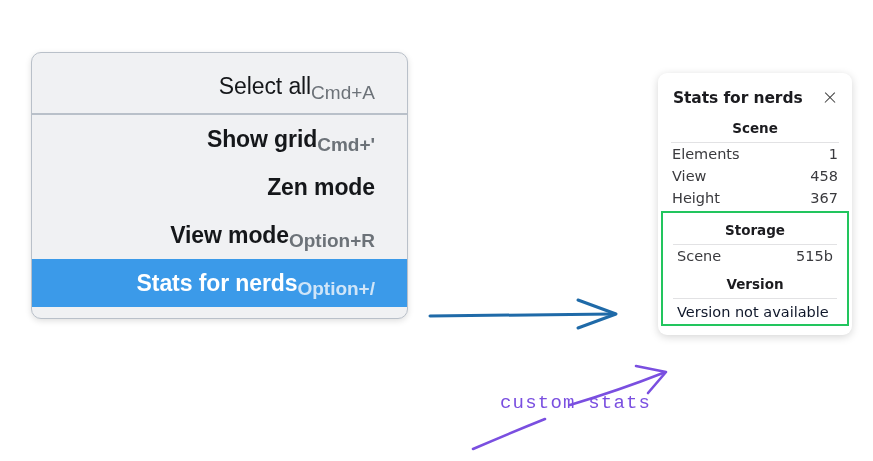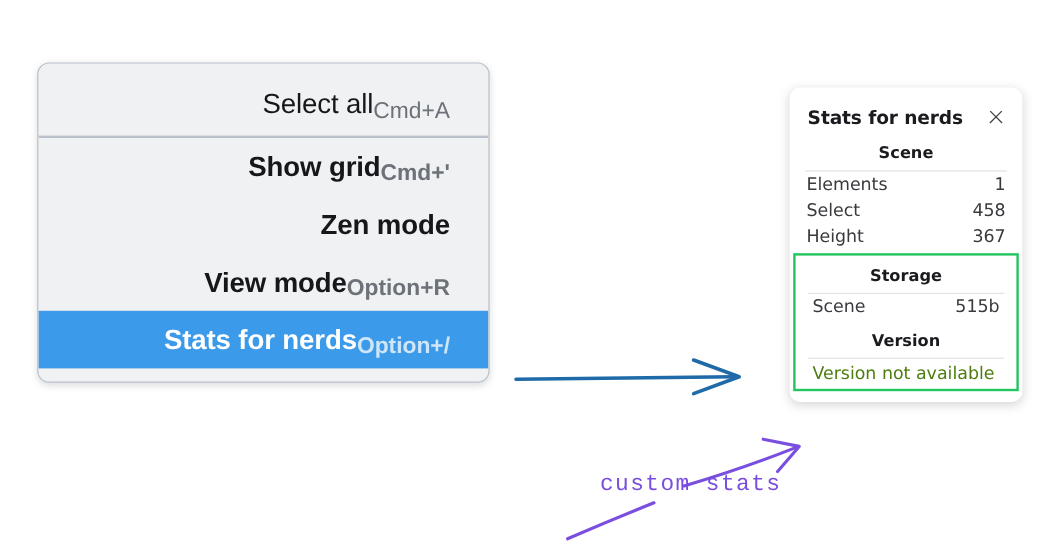--- a/index.html
+++ b/index.html
@@ -136,21 +136,21 @@
     justify-content: space-between;
     padding: 3px 14px 3px 14px;
     font-size: 14.5px;
     color: #3a3a3e;
   }
   .stat-row .k { white-space: nowrap; }
   .stat-row .v { white-space: nowrap; }
 
   .note-text {
     font-size: 14.5px;
-    color: #4d7c0f;
+    color: #0f172a;
     padding: 5px 14px 2px 14px;
     white-space: nowrap;
   }
 
   
   .highlight-box {
     border: 2px solid #22c55e;
     margin: 2px 3px 0 3px;
     padding-bottom: 2px;
   }
@@ -217,21 +217,21 @@
     </div>
 
     <div class="section-title">Scene</div>
     <div class="rule"></div>
 
     <div class="stat-row">
       <span class="k">Elements</span>
       <span class="v">1</span>
     </div>
     <div class="stat-row">
-      <span class="k">Select</span>
+      <span class="k">View</span>
       <span class="v">458</span>
     </div>
     <div class="stat-row">
       <span class="k">Height</span>
       <span class="v">367</span>
     </div>
 
     <div class="highlight-box">
 
       <div class="section-title">Storage</div>

